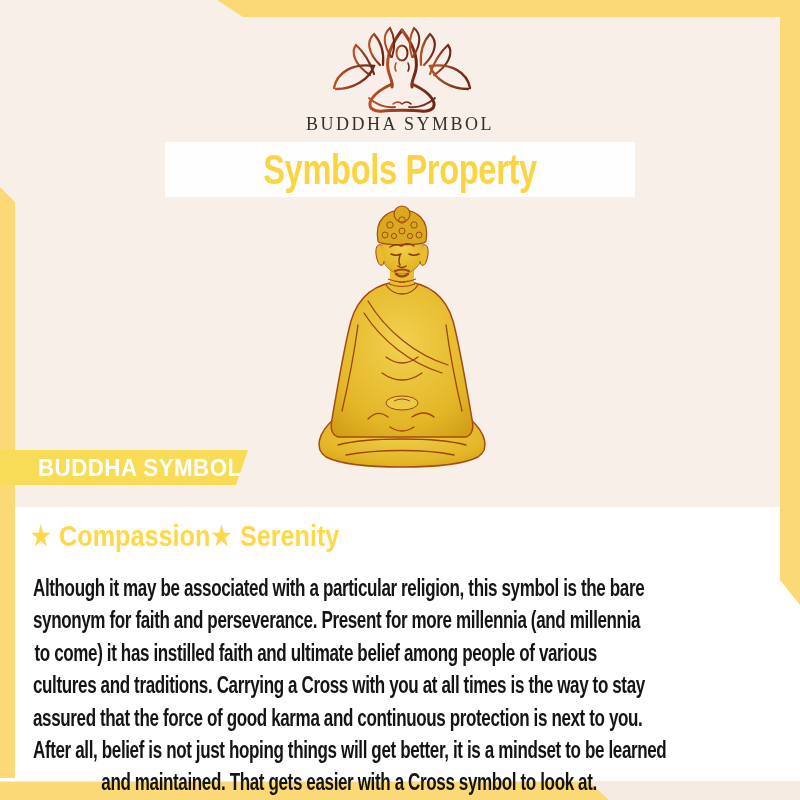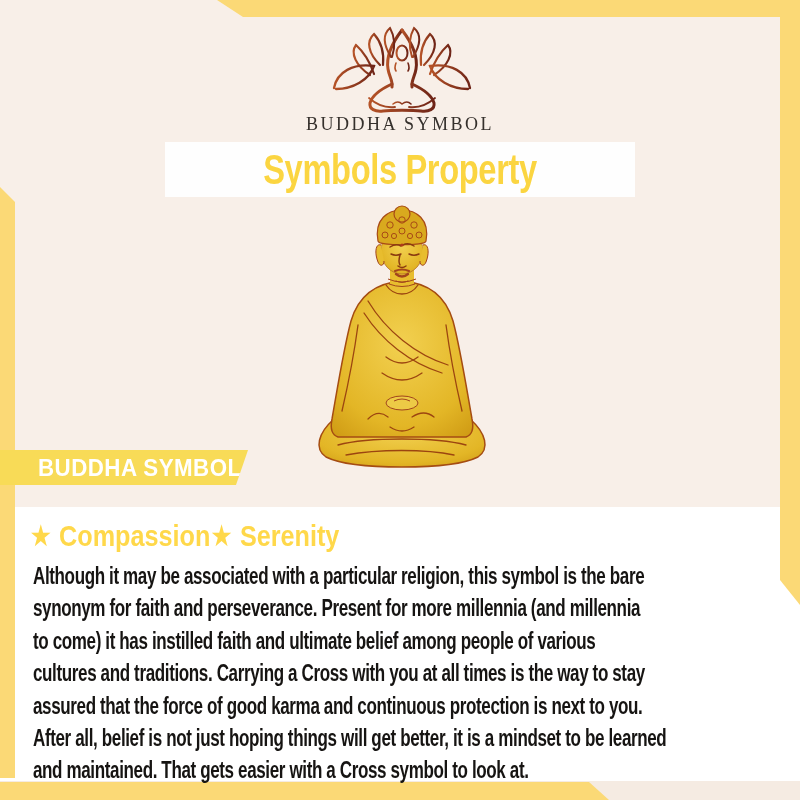--- a/index.html
+++ b/index.html
@@ -47,21 +47,21 @@
                  font-weight:700; letter-spacing:0.5px; transform:scaleX(0.93);
                  transform-origin:0 50%; white-space:nowrap; }
 
   
   .properties-line { position:absolute; left:0; top:516px; width:800px; height:38px;
                      display:flex; align-items:center; justify-content:flex-start; }
   .properties-text { display:inline-block; font-size:30px; font-weight:700; color:#ffd84a;
                      font-family:"Liberation Sans","DejaVu Sans",sans-serif;
                      transform:scaleX(0.84); transform-origin:50% 50%; white-space:nowrap; }
 
-  .description { position:absolute; left:33px; top:560px; width:762px; }
+  .description { position:absolute; left:33px; top:572px; width:762px;text-align:right; }
   .description .line { white-space:nowrap; font-size:23px; font-weight:700;
                        letter-spacing:-0.5px; line-height:32.4px; color:#161412;
                        transform:scaleX(0.74); transform-origin:0 50%; }
 </style>
 </head>
 <body>
 
 <div id="canvas">
 
   <div class="cream-panel"></div>

